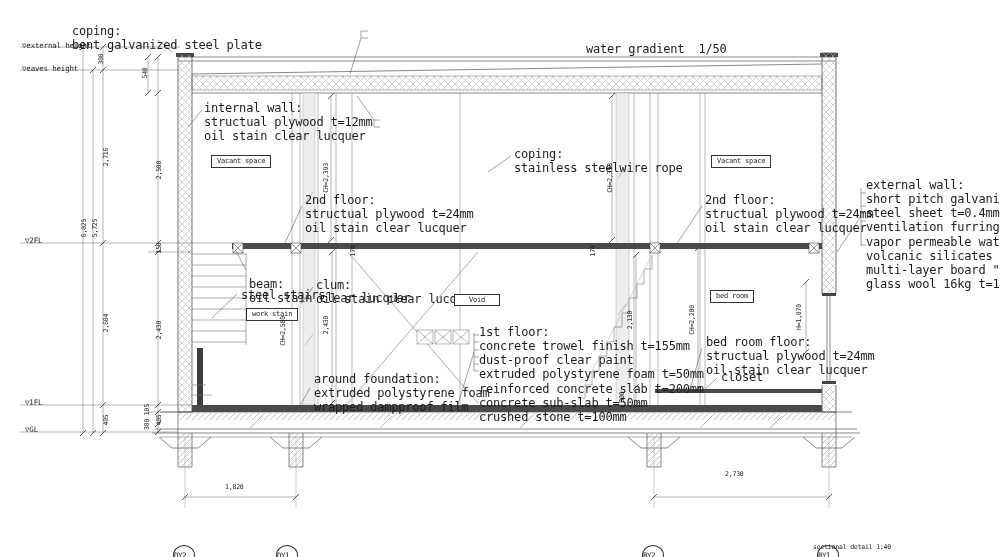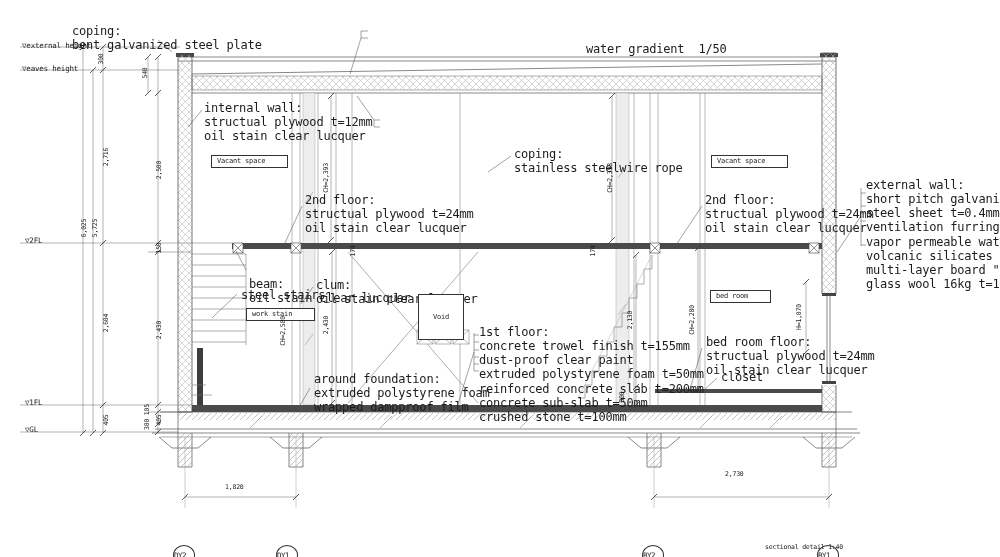--- a/index.html
+++ b/index.html
@@ -5,25 +5,25 @@
   html,body{margin:0;padding:0;background:#fff;}
   .wrap{position:relative;width:1000px;height:557px;background:#ffffff;overflow:hidden;
         font-family:"DejaVu Sans Mono","Liberation Mono",monospace;color:#1c1c1c;}
   .wrap svg{position:absolute;left:0;top:0;}
   .lbl{position:absolute;font-size:12px;letter-spacing:-0.2px;line-height:1.18;white-space:pre;}
   .lvl{position:absolute;font-size:7.5px;letter-spacing:-0.2px;white-space:pre;}
   .vert{position:absolute;font-size:6.5px;letter-spacing:-0.2px;white-space:pre;
         transform:translate(-50%,-50%) rotate(-90deg);}
   .hdim{position:absolute;font-size:6.5px;letter-spacing:-0.2px;white-space:pre;}
   .room{position:absolute;font-size:7px;letter-spacing:-0.2px;border:1px solid #333;
-        background:#fff;padding:1px 22px 2px 5px;white-space:pre;}
+        background:#fff;padding:1px 5px 2px 5px;white-space:pre;}
   .bubble{position:absolute;width:22px;height:20px;border:1px solid #333;border-radius:50%;
           display:flex;align-items:center;justify-content:flex-start;font-size:7.5px;
           letter-spacing:-0.5px;background:#fff;box-sizing:border-box;margin-top:36px;}
-  .footer{position:absolute;font-size:6.5px;letter-spacing:-0.2px;}
+  .footer{position:absolute;font-size:6.5px;letter-spacing:-0.2px;margin-left:48px;}
 </style>
 </head>
 <body>
 
 <div class="wrap">
 
   <svg width="1000" height="557" viewBox="0 0 1000 557">
     <defs>
       <pattern id="insul" width="7" height="7" patternUnits="userSpaceOnUse">
         <path d="M0,7 L7,0 M0,0 L7,7" stroke="#b8b8b8" stroke-width="0.6" fill="none"></path>
@@ -201,21 +201,21 @@
 extruded polystyrene foam
 wrapped dampproof film</span>
   <span class="lbl" style="left:706px;top:335px">bed room floor:
 structual plywood t=24mm
 oil stain clear lucquer</span>
   <span class="lbl" style="left:721px;top:370px">closet</span>
 
   <span class="room" style="left:211px;top:155px">Vacant space</span>
   <span class="room" style="left:711px;top:155px">Vacant space</span>
   <span class="room" style="left:246px;top:308px">work stain</span>
-  <span class="room" style="left:418px;top:294px;padding:18px 14px">Void</span>
+  <span class="room" style="left:454px;top:294px;padding:1px 14px">Void</span>
   <span class="room" style="left:710px;top:290px">bed room</span>
 
   <span class="vert" style="left:101px;top:59px">300</span>
   <span class="vert" style="left:145px;top:73px">540</span>
   <span class="vert" style="left:106px;top:157px">2,716</span>
   <span class="vert" style="left:159px;top:170px">2,500</span>
   <span class="vert" style="left:84px;top:228px">6,025</span>
   <span class="vert" style="left:95px;top:228px">5,725</span>
   <span class="vert" style="left:159px;top:248px">150</span>
   <span class="vert" style="left:106px;top:323px">2,604</span>

